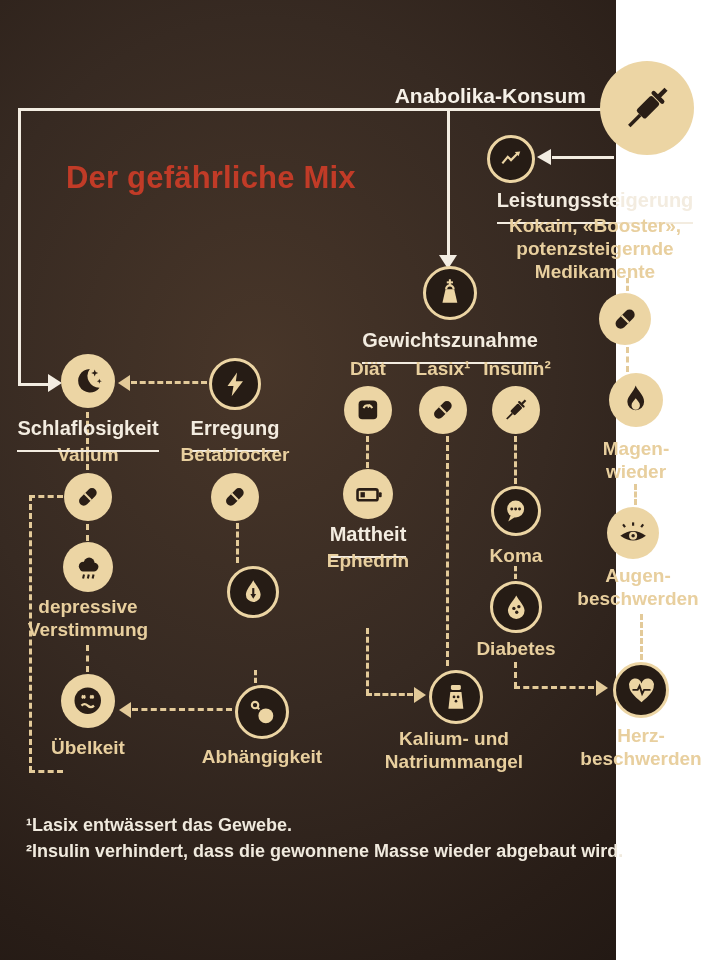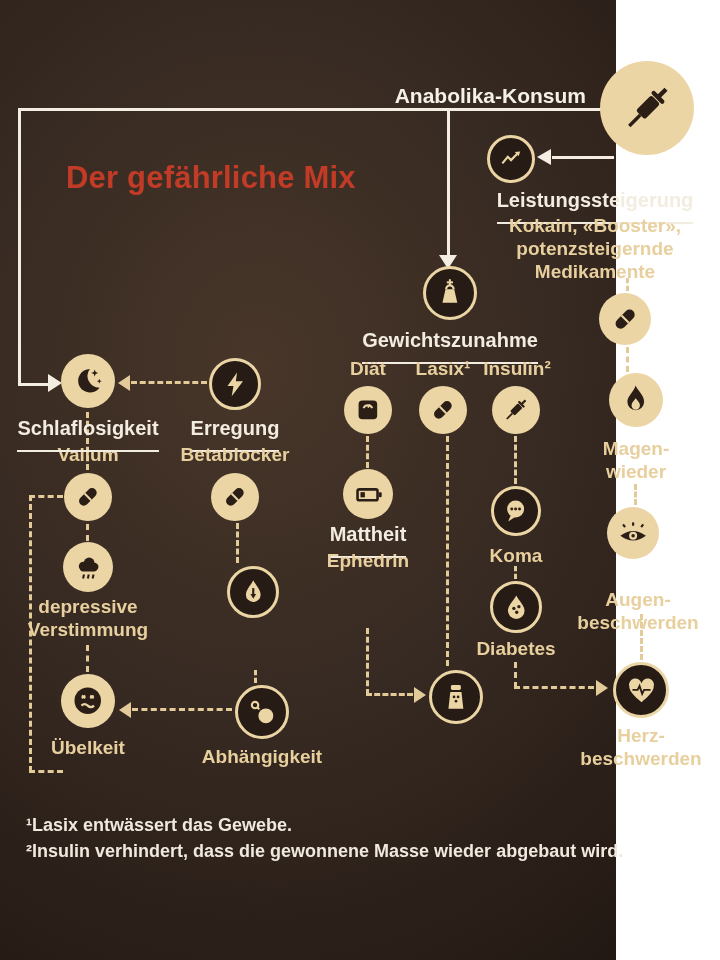--- a/index.html
+++ b/index.html
@@ -273,25 +273,29 @@
   <div class="t s20 white-t" style="left:8px;top:416px;width:160px;"><span class="und">Schlaflosigkeit</span></div>
 
   <div class="t s20 white-t" style="left:163px;top:416px;width:144px;"><span class="und">Erregung</span></div>
   <div class="t s19 cream-t" style="left:163px;top:443px;width:144px;">Betablocker</div>
 
   <div class="t s20 white-t" style="left:308px;top:522px;width:120px;"><span class="und">Mattheit</span></div>
   <div class="t s19 cream-t" style="left:308px;top:549px;width:120px;">Ephedrin</div>
 
   <div class="t s19 cream-t" style="left:466px;top:544px;width:100px;">Koma</div>
   <div class="t s19 cream-t" style="left:456px;top:637px;width:120px;">Diabetes</div>
+  <div class="t s19 cream-t" style="left:376px;top:727px;width:156px;">
+    <div>Kalium- und</div>
+    <div>Natriummangel</div>
+  </div>
   <div class="t s19 cream-t" style="left:576px;top:437px;width:120px;">
     <div>Magen-</div>
     <div>wieder</div>
   </div>
-  <div class="t s19 cream-t" style="left:558px;top:588px;width:160px;">
+  <div class="t s19 cream-t" style="left:558px;top:564px;width:160px;">
     <div>Augen-</div>
     <div>beschwerden</div>
   </div>
   <div class="t s19 cream-t" style="left:566px;top:724px;width:150px;">
     <div>Herz-</div>
     <div>beschwerden</div>
   </div>
   <div class="t s19 cream-t" style="left:6px;top:595px;width:164px;">
     <div>depressive</div>
     <div>Verstimmung</div>

